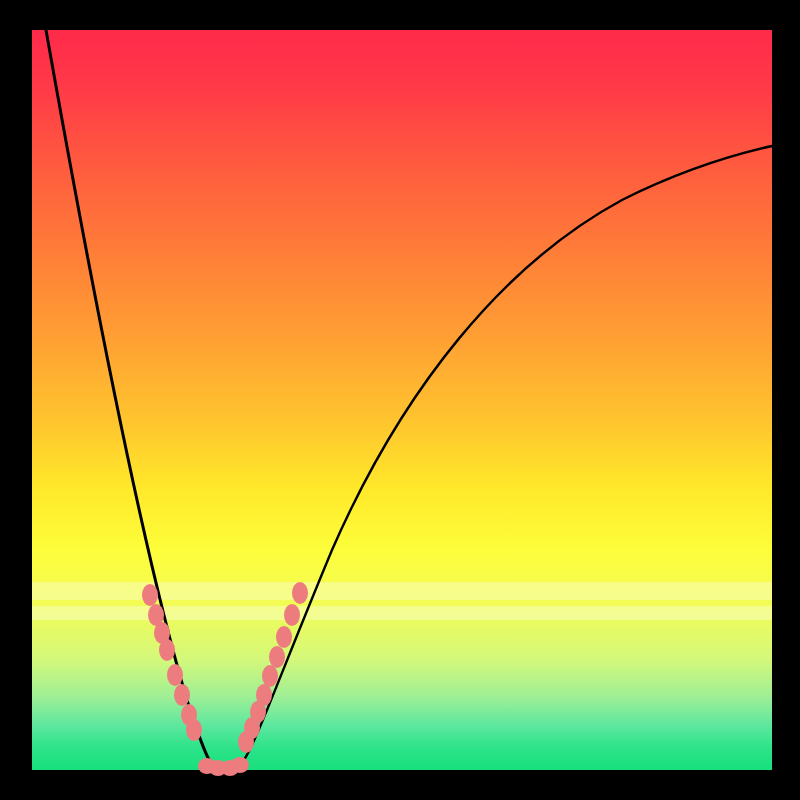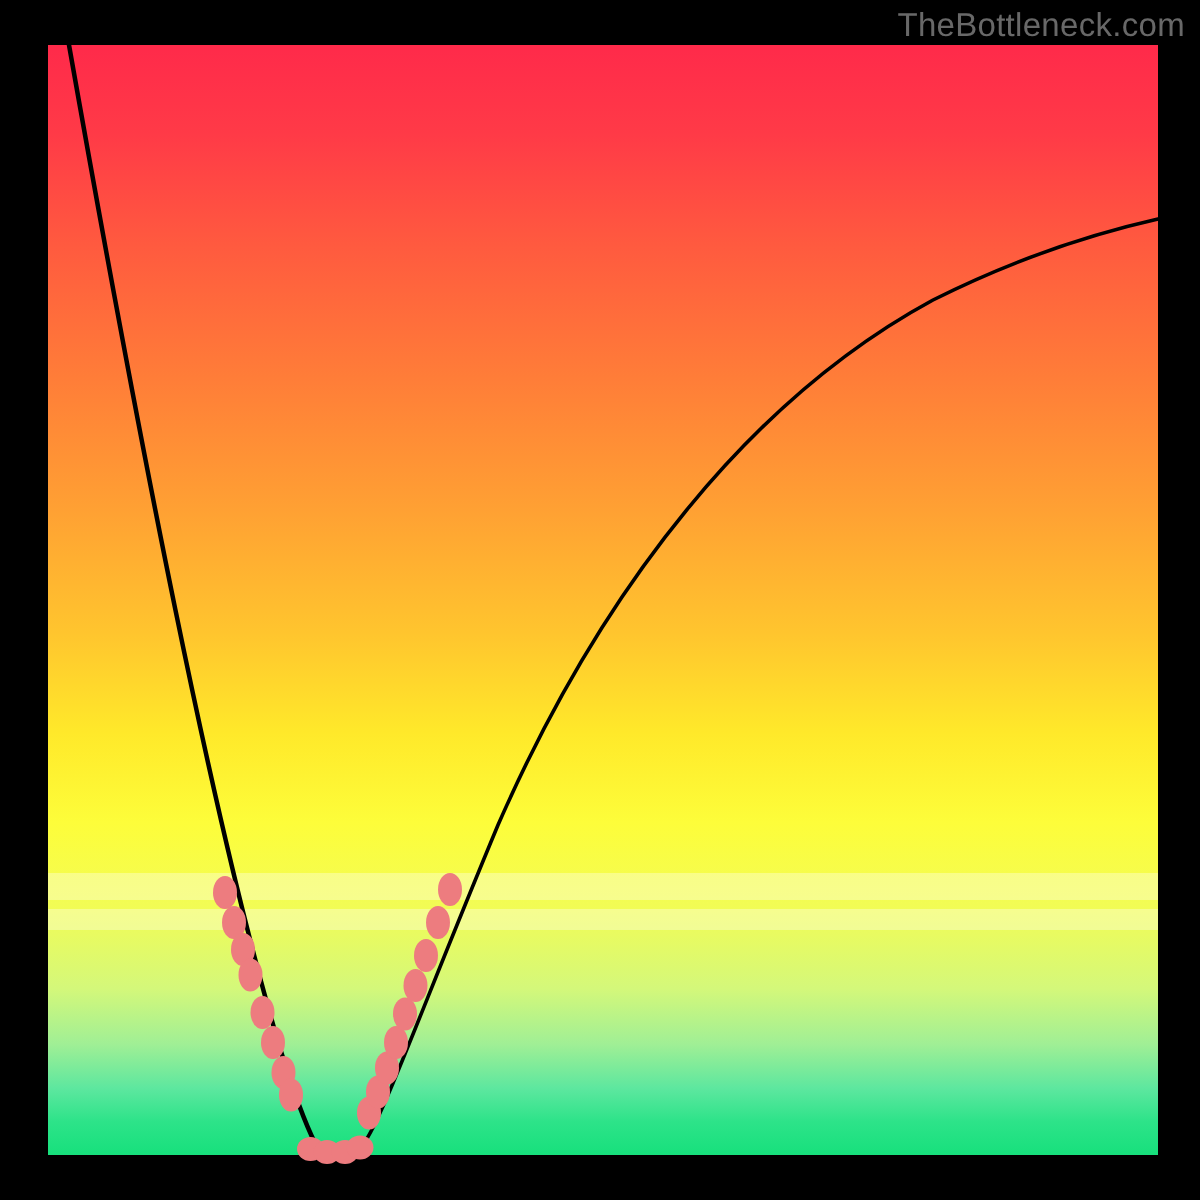--- a/index.html
+++ b/index.html
@@ -106,14 +106,13 @@
         <ellipse cx="238" cy="646" rx="8" ry="11"></ellipse>
         <ellipse cx="245" cy="627" rx="8" ry="11"></ellipse>
         <ellipse cx="252" cy="607" rx="8" ry="11"></ellipse>
         <ellipse cx="260" cy="585" rx="8" ry="11"></ellipse>
         <ellipse cx="268" cy="563" rx="8" ry="11"></ellipse>
       </g>
     </svg>
 
   </div>
 
-  <div class="watermark">TheBottleneck.com</div>
 </div>
 
 </body></html>

